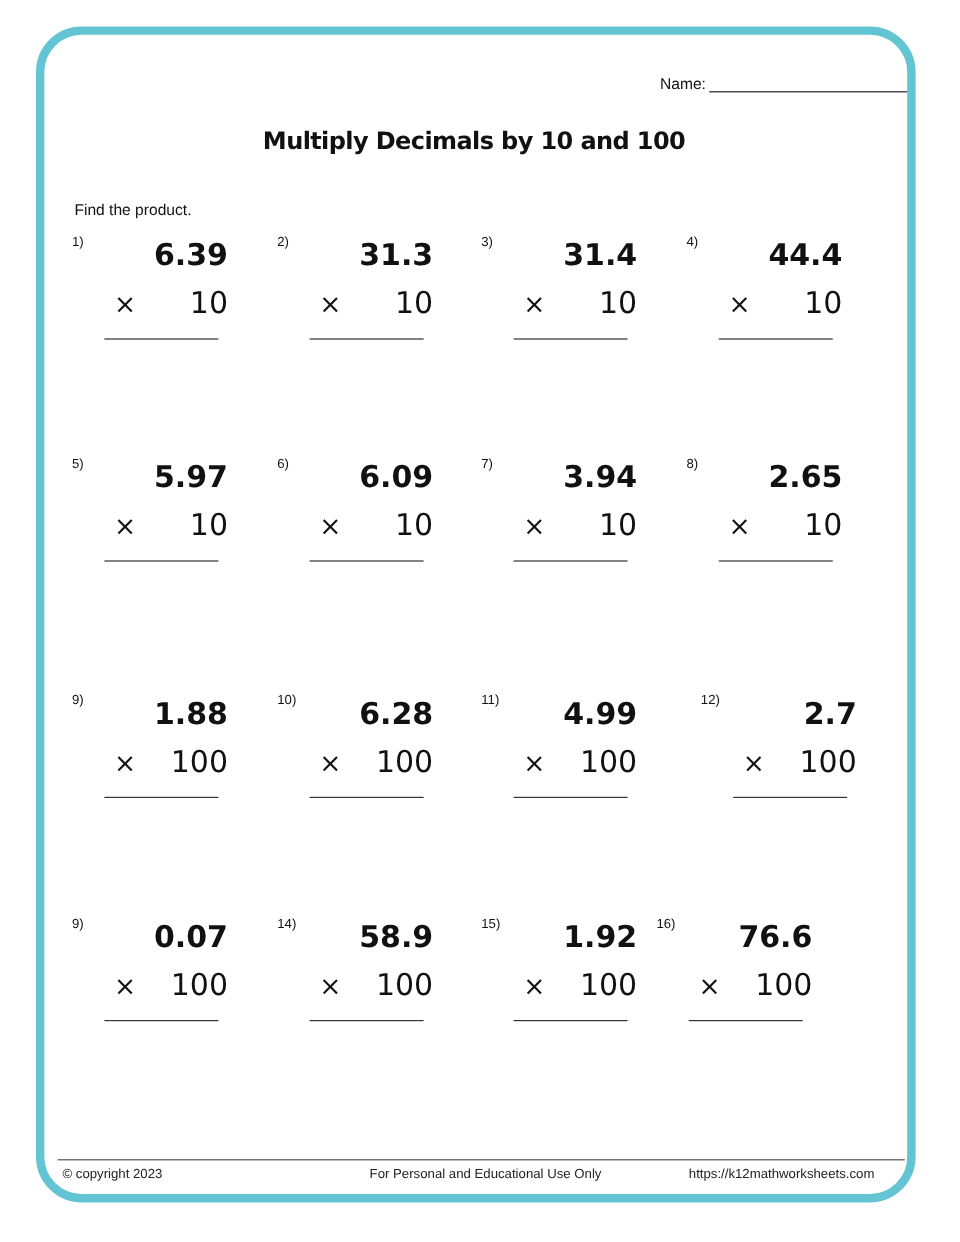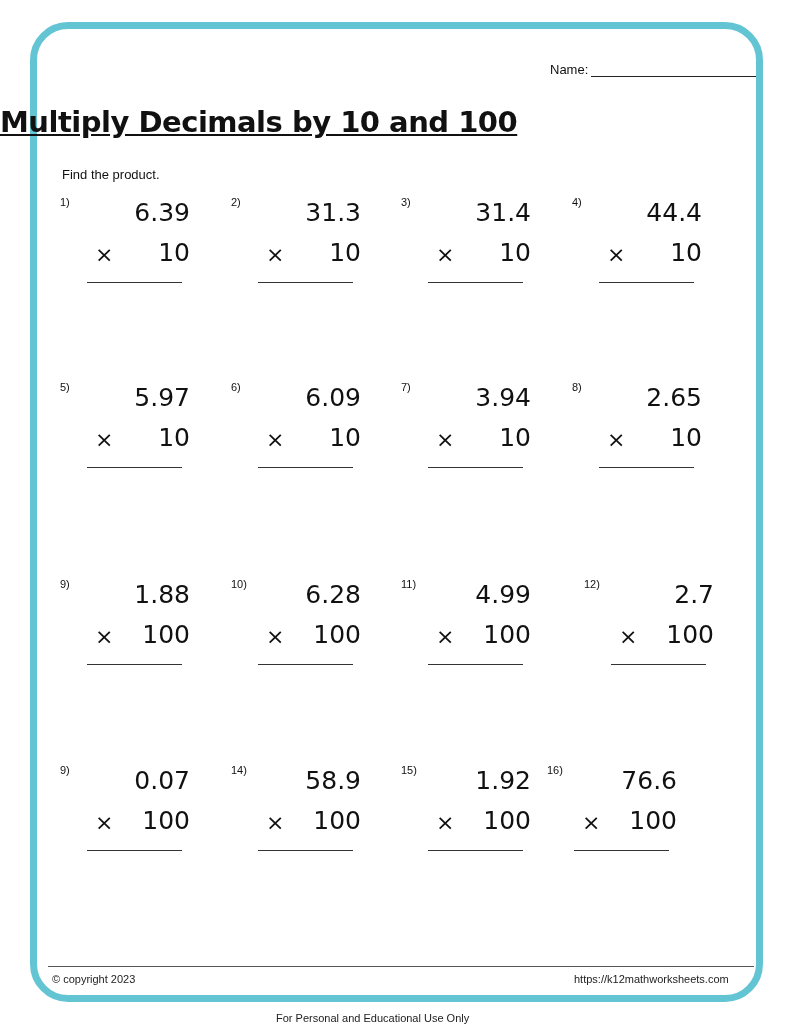--- a/index.html
+++ b/index.html
@@ -3,25 +3,25 @@
 <meta charset="utf-8">
 <style>
   html, body { margin: 0; padding: 0; background: #ffffff; }
   body { width: 800px; height: 1035px; position: relative; overflow: hidden; font-family: "DejaVu Sans", sans-serif; color: #111; }
   .frame {
     position: absolute; left: 30px; top: 22px; width: 733px; height: 980px;
     border: 7px solid #63c5d3; border-radius: 38px; box-sizing: border-box; background: #fff;
   }
   .name-row { position: absolute; left: 518px; top: 62px; font-size: 13px; font-family: "Liberation Sans", sans-serif; display: flex; align-items: flex-end; margin-left: 32px; }
   .name-line { display: inline-block; width: 165px; border-bottom: 1px solid #222; margin-left: 3px; height: 14px; }
-  .title { position: absolute; left: 0; width: 790px; top: 105px; font-size: 29px; font-weight: bold; font-family: "DejaVu Sans", sans-serif; letter-spacing: -0.5px; text-decoration: underline; }
+  .title { position: absolute; left: 0; width: 790px; top: 105px; text-align: center; font-size: 20px; font-weight: bold; font-family: "DejaVu Sans", sans-serif; letter-spacing: -0.5px; }
   .instr { position: absolute; left: 62px; top: 167px; font-size: 13px; font-family: "Liberation Sans", sans-serif; }
   .problem { position: absolute; width: 150px; height: 100px; }
   .pnum { position: absolute; left: 0; top: 0; font-size: 11px; font-family: "Liberation Sans", sans-serif; }
-  .top-num { position: absolute; right: 20px; top: 2px; font-size: 25px; font-family: "DejaVu Sans", sans-serif; font-weight: 400; text-align: right; }
+  .top-num { position: absolute; right: 20px; top: 2px; font-size: 25px; font-family: "DejaVu Sans", sans-serif; font-weight: 700; text-align: right; }
   .times { position: absolute; left: 35px; top: 46px; font-size: 22px; font-family: "DejaVu Sans", sans-serif; }
   .mult { position: absolute; right: 20px; top: 42px; font-size: 25px; font-family: "DejaVu Sans", sans-serif; text-align: right; }
   .rule { position: absolute; left: 27px; width: 95px; top: 86px; border-top: 1.5px solid #333; }
   .foot-line { position: absolute; left: 48px; width: 706px; top: 966px; border-top: 1.5px solid #555; }
   .foot { position: absolute; top: 973px; font-size: 11px; font-family: "Liberation Sans", sans-serif; color: #222; }
 </style>
 </head>
 <body>
 
 <div class="frame"></div>
@@ -144,14 +144,14 @@
       <span class="pnum">16)</span>
       <span class="top-num">76.6</span>
       <span class="times">×</span>
       <span class="mult">100</span>
       <div class="rule"></div>
     </div>
   </div>
 
 <div class="foot-line"></div>
 <div class="foot" style="left:52px;">© copyright 2023</div>
-<div class="foot" style="left:276px;margin-top:39px;">For Personal and Educational Use Only</div>
+<div class="foot" style="left:308px;">For Personal and Educational Use Only</div>
 <div class="foot" style="left:574px;">https://k12mathworksheets.com</div>
 
 </body></html>

